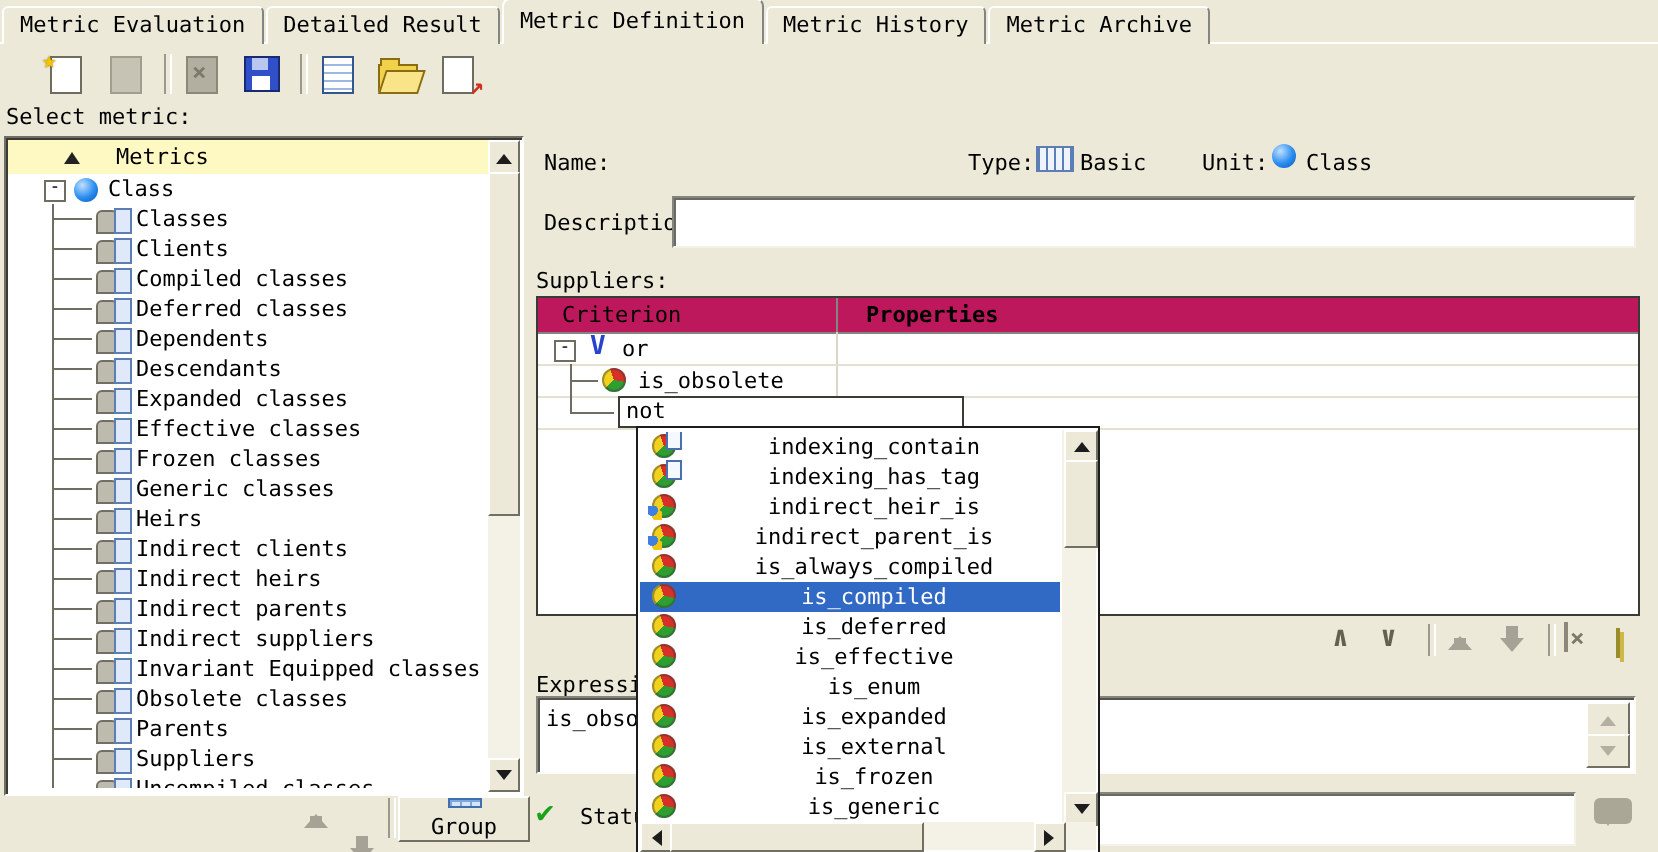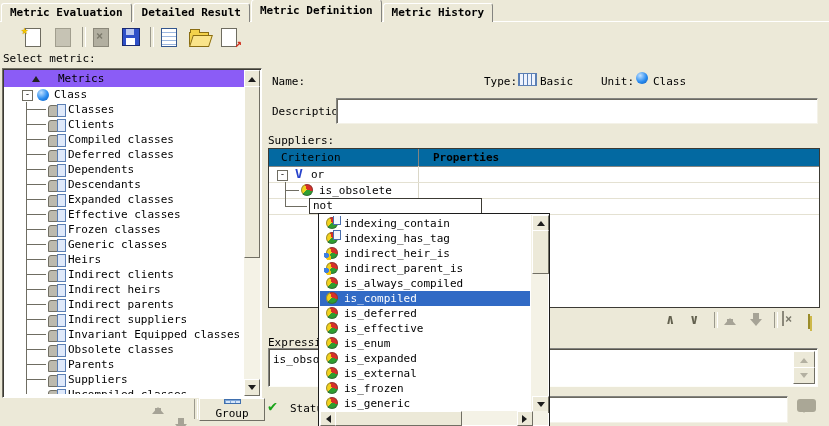--- a/index.html
+++ b/index.html
@@ -13,21 +13,21 @@
   .raised{background:#ece9d8;border:1px solid;border-color:#fff #716f64 #716f64 #fff;}
   .sunkenpanel{background:#fff;border:1px solid;border-color:#848480 #fdfdf8 #fdfdf8 #848480;box-shadow:inset 1px 1px 0 #55534a;}
   .field{background:#fff;border:1px solid;border-color:#848480 #f4f2e8 #f4f2e8 #848480;box-shadow:inset 1px 1px 0 #6b6960;}
   .vsep{width:2px;border-left:1px solid #9b998c;border-right:1px solid #fff;}
 
   
   .tabbar{left:0;top:0;width:829px;height:22px;display:flex;align-items:flex-end;}
   .tab{position:relative;height:18px;line-height:18px;padding:0 8px;margin-left:1px;
        background:#ece9d8;border:1px solid #848480;border-bottom:none;
        border-top-color:#fff;border-left-color:#fff;border-radius:3px 3px 0 0;
-       font-weight:bold;cursor:default;}
+       font-weight:normal;cursor:default;}
   .tab.active{height:22px;line-height:21px;z-index:3;border-radius:4px 4px 0 0;}
   .tabbar .baseline{position:absolute;left:0;right:0;bottom:0;height:1px;background:#fff;z-index:1;}
   .tab{z-index:2;}
 
   
   .tbtn{width:26px;height:24px;display:flex;align-items:center;justify-content:center;}
   .art-page{position:relative;width:14px;height:17px;background:#fff;border:1px solid #6e6c60;}
   .art-page.gray{background:#c6c3b4;border-color:#a19e8e;}
   .art-page.dark{background:#b2afa0;border-color:#8b887a;}
   .star{position:absolute;left:-5px;top:-6px;color:#f4c400;font-size:12px;text-shadow:0 0 1px #7a5c00;}
@@ -37,21 +37,21 @@
   .floppy:after{content:"";position:absolute;left:3px;bottom:0;width:9px;height:7px;background:#fff;}
   .note{width:14px;height:17px;background:#fff;border:1px solid #33568e;
         background-image:linear-gradient(#9db8e0 1px,transparent 1px);background-size:100% 4px;background-position:0 3px;}
   .folder{position:relative;width:18px;height:13px;background:#f3d24b;border:1px solid #8a6d12;margin-top:4px;}
   .folder:before{content:"";position:absolute;left:0;top:-4px;width:8px;height:3px;background:#f3d24b;border:1px solid #8a6d12;border-bottom:none;}
   .folder:after{content:"";position:absolute;left:-1px;top:2px;width:18px;height:10px;background:#fae48a;border:1px solid #8a6d12;transform:skewX(-18deg);transform-origin:bottom left;}
   .exparrow{position:absolute;right:-6px;bottom:-4px;color:#d03020;font-size:12px;font-weight:bold;}
 
   
   .treewrap{left:2px;top:68px;width:258px;height:328px;background:#fff;border:1px solid;border-color:#716f64 #fff #fff #716f64;box-shadow:inset 1px 1px 0 #3c3a34;}
-  .treehead{position:absolute;left:1px;top:1px;width:240px;height:17px;background:#8b5cf6;border-bottom:1px solid #9b998c;border-right:1px solid #9b998c;display:flex;align-items:center;}
+  .treehead{position:absolute;left:1px;top:1px;width:240px;height:17px;background:#fef9c3;border-bottom:1px solid #9b998c;border-right:1px solid #9b998c;display:flex;align-items:center;}
   .sortasc{width:0;height:0;border:4px solid transparent;border-bottom:6px solid #222;margin-left:28px;margin-top:-4px;}
   .treehead .lbl{margin-left:18px;}
   .treerows{position:absolute;left:1px;top:18px;width:240px;height:307px;overflow:hidden;background:#fff;}
   .trow{position:relative;height:15px;line-height:15px;white-space:nowrap;}
   .trow.child:before{content:"";position:absolute;left:22px;top:0;height:15px;border-left:1px solid #6f6d62;}
   .trow.child:after{content:"";position:absolute;left:22px;top:7px;width:20px;border-top:1px solid #6f6d62;}
   .expander{position:absolute;width:9px;height:9px;background:#fff;border:1px solid #6f6d62;font-size:9px;line-height:7px;text-align:center;}
   .ball{width:12px;height:12px;border-radius:50%;background:radial-gradient(circle at 35% 30%,#bfe0ff,#2a8cf0 55%,#0a57b4);display:inline-block;}
   .metric-ico{position:absolute;left:44px;top:2px;width:18px;height:12px;}
   .metric-ico:before{content:"";position:absolute;left:0;top:1px;width:9px;height:10px;background:#bdbaae;border:1px solid #716f64;border-radius:3px 3px 0 0;}
@@ -80,21 +80,21 @@
   .grid-ico{width:15px;height:12px;background:#d6e6fa;border:1px solid #3f6fae;
             background-image:linear-gradient(#7fa6d8 1px,transparent 1px),linear-gradient(90deg,#7fa6d8 1px,transparent 1px);
             background-size:5px 4px;}
 
   
   .ruler-ico{width:17px;height:11px;background:#eef3fd;border:1px solid #5b7fb4;
              background-image:linear-gradient(90deg,#5b7fb4 1px,transparent 1px);background-size:4px 5px;background-position:0 6px;}
 
   
   .defgrid{left:268px;top:148px;width:550px;height:158px;background:#fff;border:1px solid #3c3a34;}
-  .gridhead{position:absolute;left:0;top:0;width:100%;height:17px;background:#0369a1;border-bottom:1px solid #848480;}
+  .gridhead{position:absolute;left:0;top:0;width:100%;height:17px;background:#be185d;border-bottom:1px solid #848480;}
   .gridhead .c1{position:absolute;left:12px;top:2px;}
   .gridhead .c2{position:absolute;left:164px;top:2px;font-weight:bold;}
   .colsep-h{position:absolute;left:149px;top:0;height:17px;border-left:1px solid #848480;}
   .colsep-b{position:absolute;left:149px;top:17px;height:139px;border-left:1px solid #dad7c8;}
   .grow{position:absolute;left:0;width:100%;height:16px;border-bottom:1px solid #e4e1d2;}
   .oricon{color:#2743cc;font-weight:bold;font-size:13px;}
   .pie{width:12px;height:12px;border-radius:50%;display:inline-block;
        background:conic-gradient(from -20deg,#d83028 0 120deg,#2f9e30 120deg 245deg,#f2d11e 245deg 360deg);
        box-shadow:inset 0 0 0 1px rgba(60,60,60,.45);}
   .pie.doc:after{content:"";position:absolute;left:7px;top:-2px;width:6px;height:8px;background:#f4f8ff;border:1px solid #4a6fae;}
@@ -111,21 +111,21 @@
   
   .spin{position:absolute;width:20px;height:15px;background:#ece9d8;border:1px solid;border-color:#fff #716f64 #716f64 #fff;display:flex;align-items:center;justify-content:center;}
   .spin .tri-up{border-bottom-color:#b3b0a1;}
   .spin .tri-dn{border-top-color:#b3b0a1;}
   .check{color:#19a319;font-size:15px;font-weight:bold;}
   .comment-ico{position:relative;width:19px;height:13px;background:#aaa796;border-radius:3px;}
   .comment-ico:after{content:"";position:absolute;left:3px;bottom:-5px;width:0;height:0;border:4px solid transparent;border-top:6px solid #aaa796;}
 
   
   .dropdown{left:318px;top:213px;width:230px;height:212px;background:#fff;border:1px solid #1c1c1c;z-index:50;}
-  .ddrows{position:absolute;left:1px;top:2px;width:210px;height:195px;overflow:hidden;}
+  .ddrows{position:absolute;left:1px;top:2px;width:210px;height:195px;overflow:hidden;text-align:center;}
   .ddrow{position:relative;height:15px;line-height:15px;white-space:nowrap;padding-left:24px;}
   .ddrow .pie{position:absolute;left:6px;top:1px;}
   .ddrow.selected{background:#316ac5;color:#fff;}
 </style>
 </head>
 <body>
 
 <div id="app">
 
   <div class="abs tabbar">
@@ -141,20 +141,23 @@
         </div>
 
         <div class="tab active">
           <span>Metric Definition</span>
         </div>
 
         <div class="tab">
           <span>Metric History</span>
         </div>
 
+        <div class="tab">
+          <span>Metric Archive</span>
+        </div>
       </div>
   </div>
 
   <div class="abs" style="left:0;top:23px;width:829px;height:28px;">
     <div class="abs tbtn" style="left:20px;top:2px;">
       <div class="art-page">
           <span class="star">★</span>
         </div>
     </div>
     <div class="abs tbtn" style="left:50px;top:2px;">

